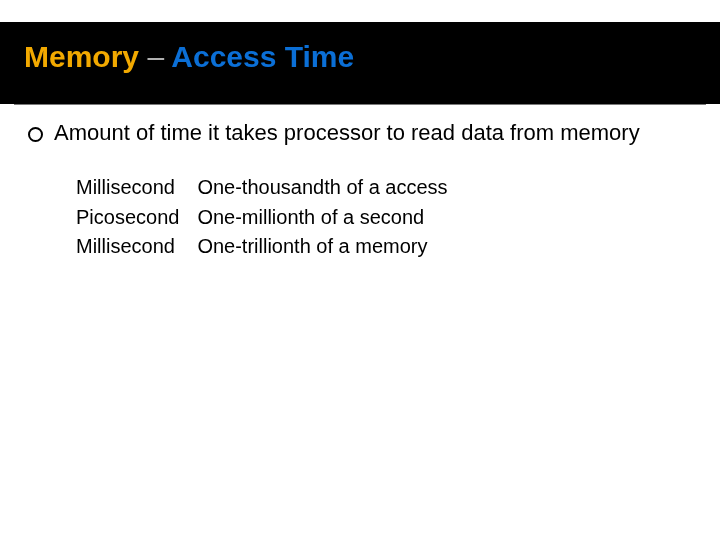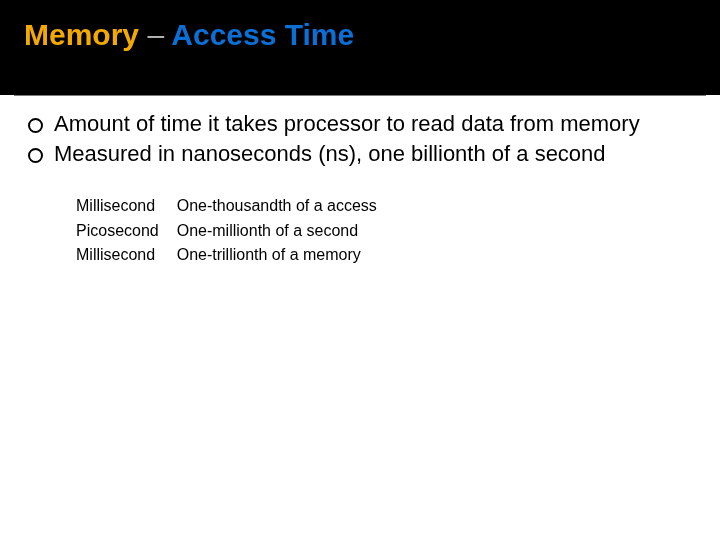--- a/index.html
+++ b/index.html
@@ -5,22 +5,23 @@
   * { margin: 0; padding: 0; box-sizing: border-box; }
   body {
     width: 720px;
     height: 540px;
     background: #fff;
     font-family: Verdana, Geneva, sans-serif;
     overflow: hidden;
   }
   .header-band {
     background: #000;
-    height: 95px;
+    height: 82px;
     padding: 18px 24px 12px 24px;
+    margin-top: 22px;
   }
   .title {
     font-size: 30px;
     font-weight: bold;
     line-height: 1.1;
   }
   .title .gold { color: #f2a900; }
   .title .dash { color: #b0b0b0; font-weight: normal; }
   .title .blue { color: #0b6fd6; }
   .divider {
@@ -48,21 +49,21 @@
     width: 11px;
     height: 11px;
     border: 2px solid #000;
     border-radius: 50%;
     background: transparent;
   }
   .table-wrap {
     margin: 26px 0 0 50px;
   }
   .units {
-    font-size: 16px;
+    font-size: 20px;
     border-collapse: collapse;
   }
   .units td {
     padding: 2px 8px 2px 0;
     vertical-align: top;
   }
   .units td:first-child { padding-right: 18px; }
 </style>
 </head>
 <body>
@@ -73,21 +74,20 @@
     <span class="dash">–</span>
     <span class="blue">Access Time</span>
   </h1>
 </div>
 
 <hr class="divider">
 
 <div class="content">
   <ul class="bullets">
     <li>Amount of time it takes processor to read data from memory</li>
-    <li>Measured in nanoseconds (ns), one billionth of a second</li>
   </ul>
 
   <div class="table-wrap">
     <table class="units">
       <tbody>
           <tr>
         <td>Millisecond</td>
         <td>One-thousandth of a access</td>
       </tr>
       <tr>

